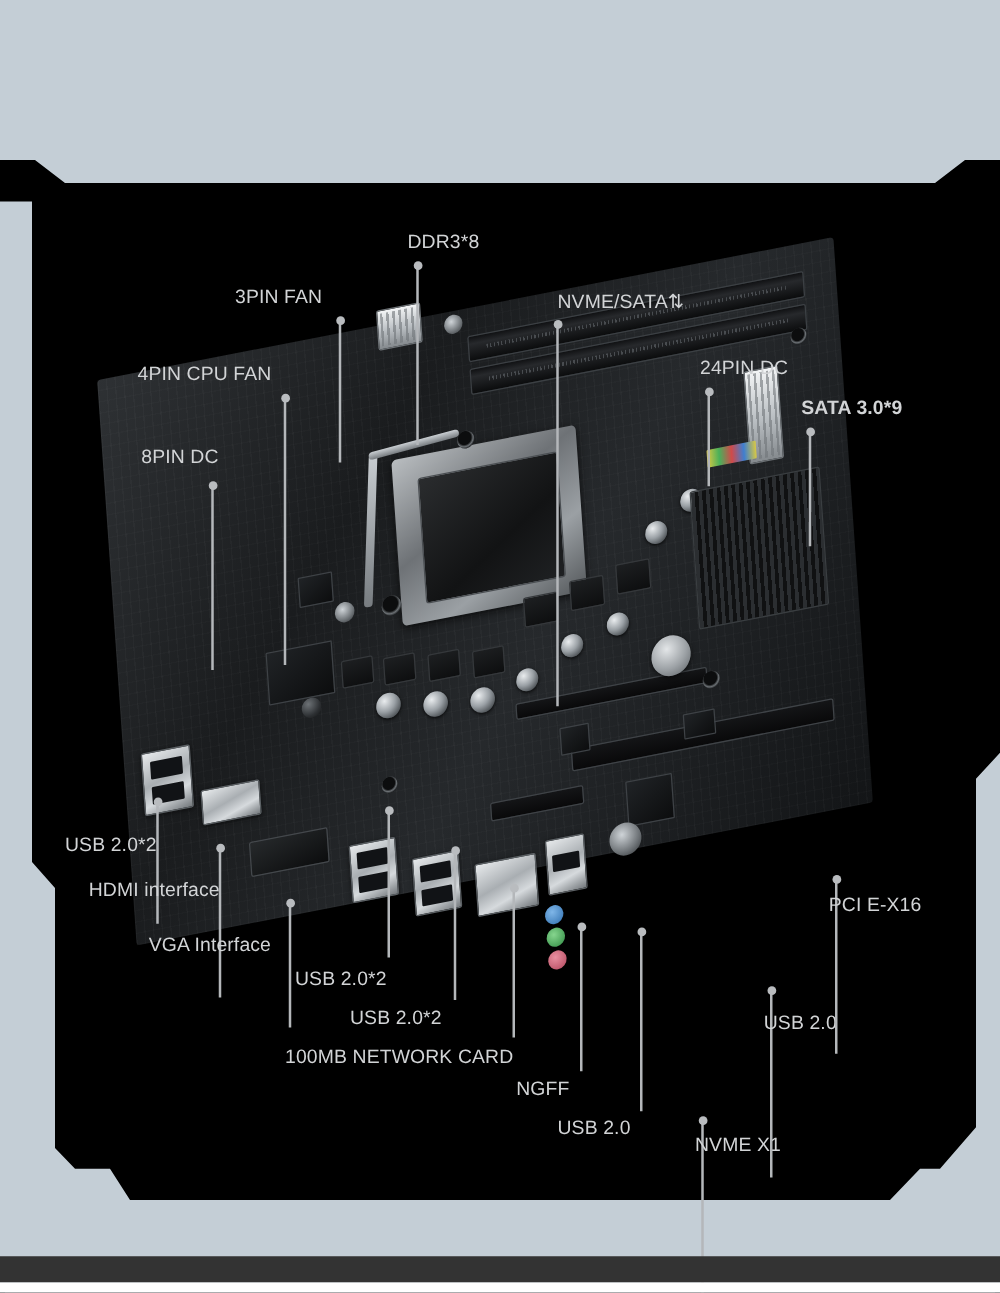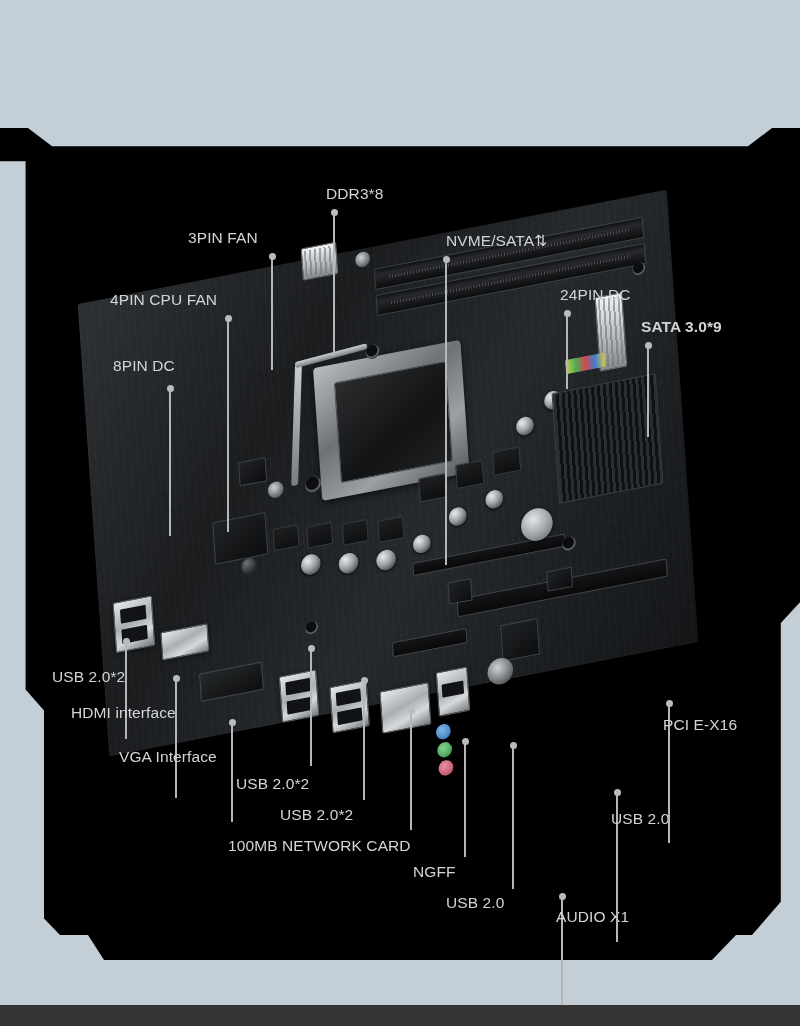--- a/index.html
+++ b/index.html
@@ -401,21 +401,21 @@
         <div class="lbl" style="left: 413px; top: 863px;">NGFF</div>
       </div>
       <div class="callout">
         <div class="leader" style="left: 512.3px; top: 745px; height: 144px;"></div>
         <div class="dot" style="left: 509.5px; top: 741.5px;"></div>
         <div class="lbl" style="left: 446px; top: 894px;">USB 2.0</div>
       </div>
       <div class="callout">
         <div class="leader" style="left: 561.3px; top: 896px; height: 198px;"></div>
         <div class="dot" style="left: 558.5px; top: 892.5px;"></div>
-        <div class="lbl" style="left: 556px; top: 908px;">AUDIO X1</div>
+        <div class="lbl" style="left: 556px; top: 908px;">NVME X1</div>
       </div>
       <div class="callout">
         <div class="leader" style="left: 616.3px; top: 792px; height: 150px;"></div>
         <div class="dot" style="left: 613.5px; top: 788.5px;"></div>
         <div class="lbl" style="left: 611px; top: 810px;">USB 2.0</div>
       </div>
       <div class="callout">
         <div class="leader" style="left: 668.3px; top: 703px; height: 140px;"></div>
         <div class="dot" style="left: 665.5px; top: 699.5px;"></div>
         <div class="lbl" style="left: 663px; top: 716px;">PCI E-X16</div>

